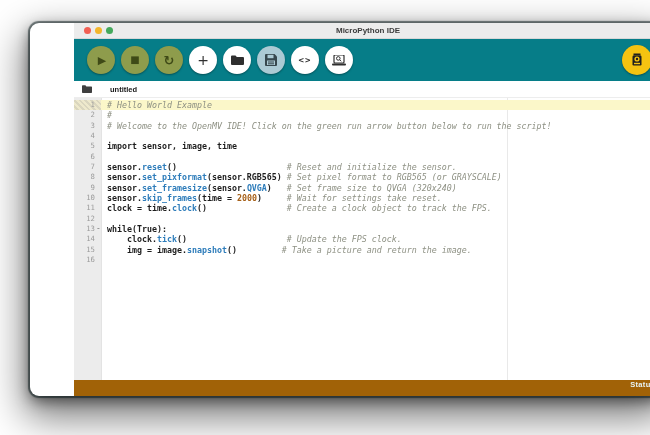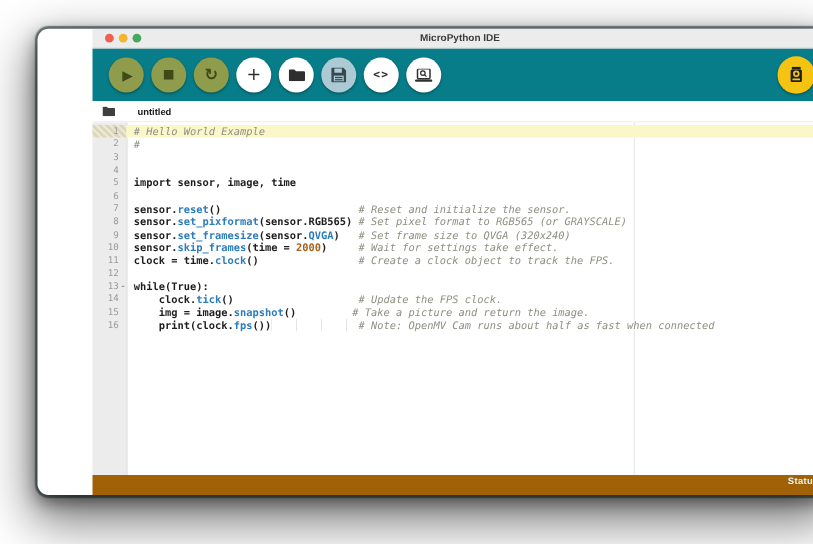--- a/index.html
+++ b/index.html
@@ -135,34 +135,34 @@
     </span>
     <span class="tablabel">untitled</span>
   </div>
 
   <div class="editor">
     <div class="gutter-col"></div>
     <div class="ruler"></div>
     <div class="rows">
         <div class="row cur"><span class="num">1</span><span class="codeln"><span class="s-c"># Hello World Example</span></span></div>
         <div class="row"><span class="num">2</span><span class="codeln"><span class="s-c">#</span></span></div>
-        <div class="row"><span class="num">3</span></div>
+        <div class="row"><span class="num">3</span><span class="codeln"><span class="s-c"># Welcome to the OpenMV IDE! Click on the green run arrow button below to run the script!</span></span></div>
         <div class="row"><span class="num">4</span><span class="codeln"></span></div>
         <div class="row"><span class="num">5</span><span class="codeln"><span class="s-k">import</span><span class="s-v"> sensor, image, time</span></span></div>
         <div class="row"><span class="num">6</span><span class="codeln"></span></div>
         <div class="row"><span class="num">7</span><span class="codeln"><span class="s-v">sensor.</span><span class="s-f">reset</span><span class="s-v">()                      </span><span class="s-c"># Reset and initialize the sensor.</span></span></div>
         <div class="row"><span class="num">8</span><span class="codeln"><span class="s-v">sensor.</span><span class="s-f">set_pixformat</span><span class="s-v">(sensor.RGB565) </span><span class="s-c"># Set pixel format to RGB565 (or GRAYSCALE)</span></span></div>
         <div class="row"><span class="num">9</span><span class="codeln"><span class="s-v">sensor.</span><span class="s-f">set_framesize</span><span class="s-v">(sensor.</span><span class="s-f">QVGA</span><span class="s-v">)   </span><span class="s-c"># Set frame size to QVGA (320x240)</span></span></div>
-        <div class="row"><span class="num">10</span><span class="codeln"><span class="s-v">sensor.</span><span class="s-f">skip_frames</span><span class="s-v">(time = </span><span class="s-n2">2000</span><span class="s-v">)     </span><span class="s-c"># Wait for settings take effect.</span></span></div>
+        <div class="row"><span class="num">10</span><span class="codeln"><span class="s-v">sensor.</span><span class="s-f">skip_frames</span><span class="s-v">(time = </span><span class="s-n2">2000</span><span class="s-v">)     </span><span class="s-c"># Wait for settings take reset.</span></span></div>
         <div class="row"><span class="num">11</span><span class="codeln"><span class="s-v">clock = time.</span><span class="s-f">clock</span><span class="s-v">()                </span><span class="s-c"># Create a clock object to track the FPS.</span></span></div>
         <div class="row"><span class="num">12</span><span class="codeln"></span></div>
         <div class="row"><span class="num">13</span><span class="fold">-</span><span class="codeln"><span class="s-k">while(True):</span></span></div>
         <div class="row"><span class="num">14</span><span class="codeln"><span class="s-v">    clock.</span><span class="s-f">tick</span><span class="s-v">()                    </span><span class="s-c"># Update the FPS clock.</span></span></div>
         <div class="row"><span class="num">15</span><span class="codeln"><span class="s-v">    img = image.</span><span class="s-f">snapshot</span><span class="s-v">()         </span><span class="s-c"># Take a picture and return the image.</span></span></div>
-        <div class="row"><span class="num">16</span><span class="codeln"><span class="s-v">    print(clock.</span><span class="s-f">fps</span><span class="s-v">())</span><span class="s-g">              </span><span class="s-c"># Note: OpenMV Cam runs about half as fast when connected</span></span></div>
+        <div class="row"><span class="num">16</span></div>
       </div>
   </div>
 
   <div class="statusbar">
     <span class="statuslabel">Status</span>
   </div>
 
 </div>
 
 </body></html>

